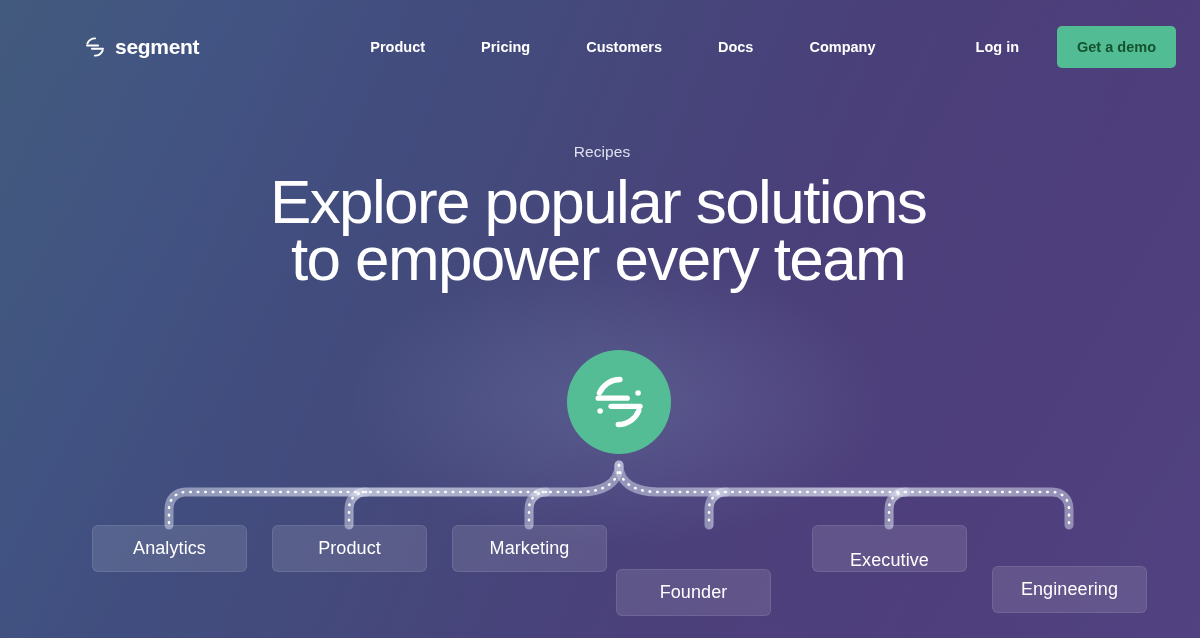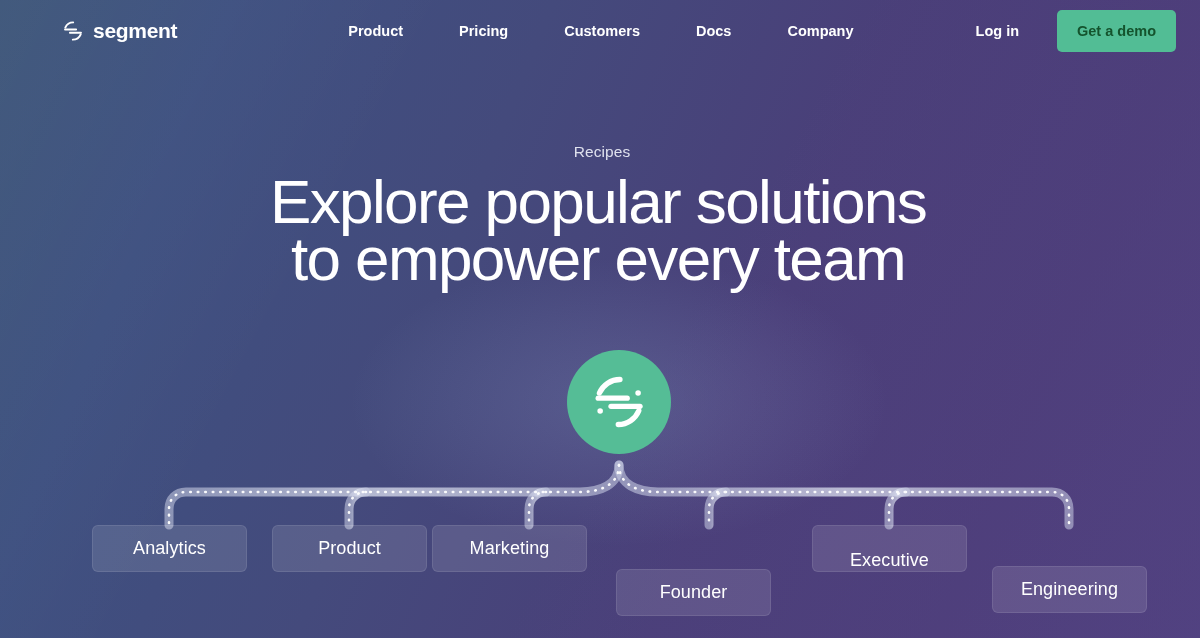--- a/index.html
+++ b/index.html
@@ -34,23 +34,23 @@
     position:absolute;
     left:619px; top:402px;
     width:560px; height:300px;
     transform:translate(-50%,-50%);
     background:radial-gradient(ellipse at center, rgba(150,175,215,0.22) 0%, rgba(150,175,215,0.10) 38%, rgba(150,175,215,0) 68%);
     pointer-events:none;
   }
 
   
   .nav {
-    position:absolute; top:0; left:0; right:0; height:62px;
+    position:absolute; top:16px; left:0; right:0; height:62px;
     display:flex; align-items:center;
-    padding:0 24px 0 62px;
+    padding:0 24px 0 84px;
     z-index:6;
   }
   .brand { display:flex; align-items:center; gap:9px; cursor:pointer; }
   .brand-mark { width:22px; height:22px; display:block; }
   .brand-name {
     color:#fff; font-size:21px; font-weight:700; letter-spacing:-0.3px;
   }
   .nav-links {
     display:flex; align-items:center;
     margin-left:143px;
@@ -196,21 +196,21 @@
         </svg>
       </span>
     </div>
 
     <div class="card" style="left:92px;">
         <span>Analytics</span>
       </div>
     <div class="card" style="left:272px;">
         <span>Product</span>
       </div>
-    <div class="card" style="left:432px;">
+    <div class="card" style="left:452px;">
         <span>Marketing</span>
       </div>
     <div class="card" style="left:616px;margin-top:44px;">
         <span>Founder</span>
       </div>
     <div class="card" style="left:812px;align-items:flex-end;">
         <span>Executive</span>
       </div>
     <div class="card" style="left:992px;margin-top:41px;">
         <span>Engineering</span>

